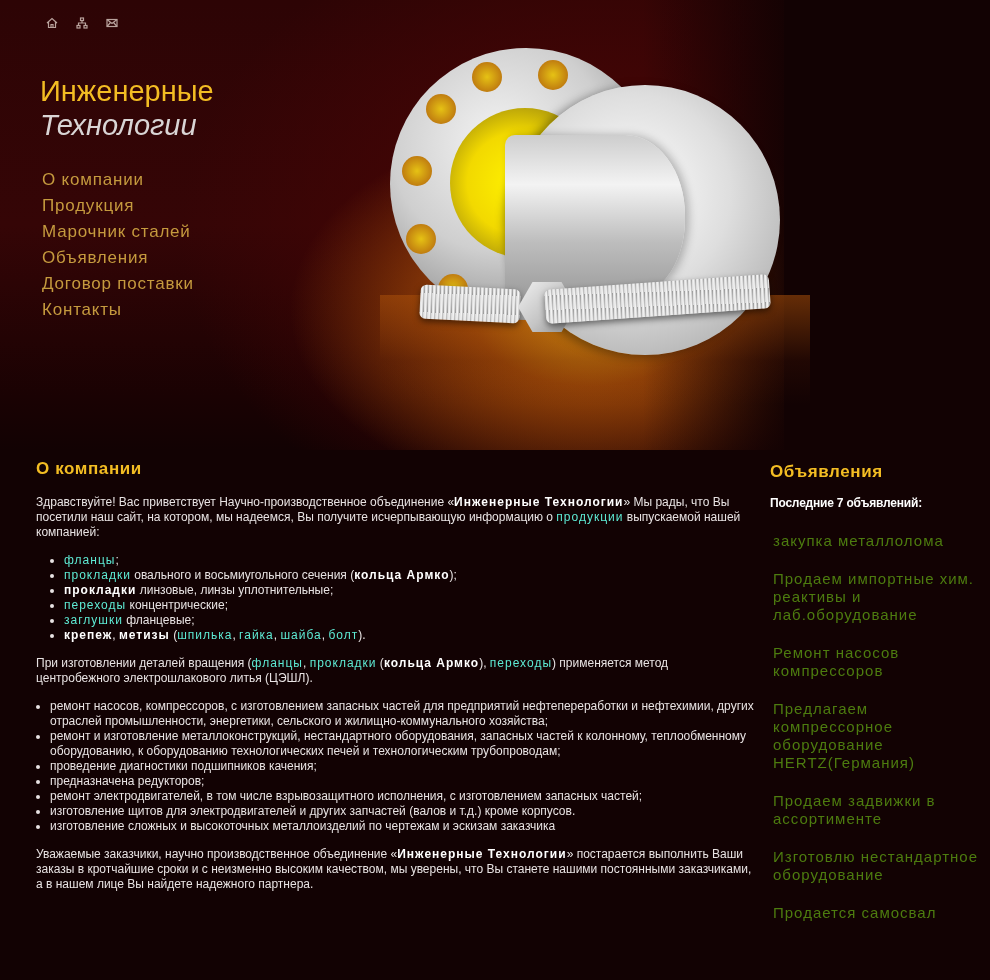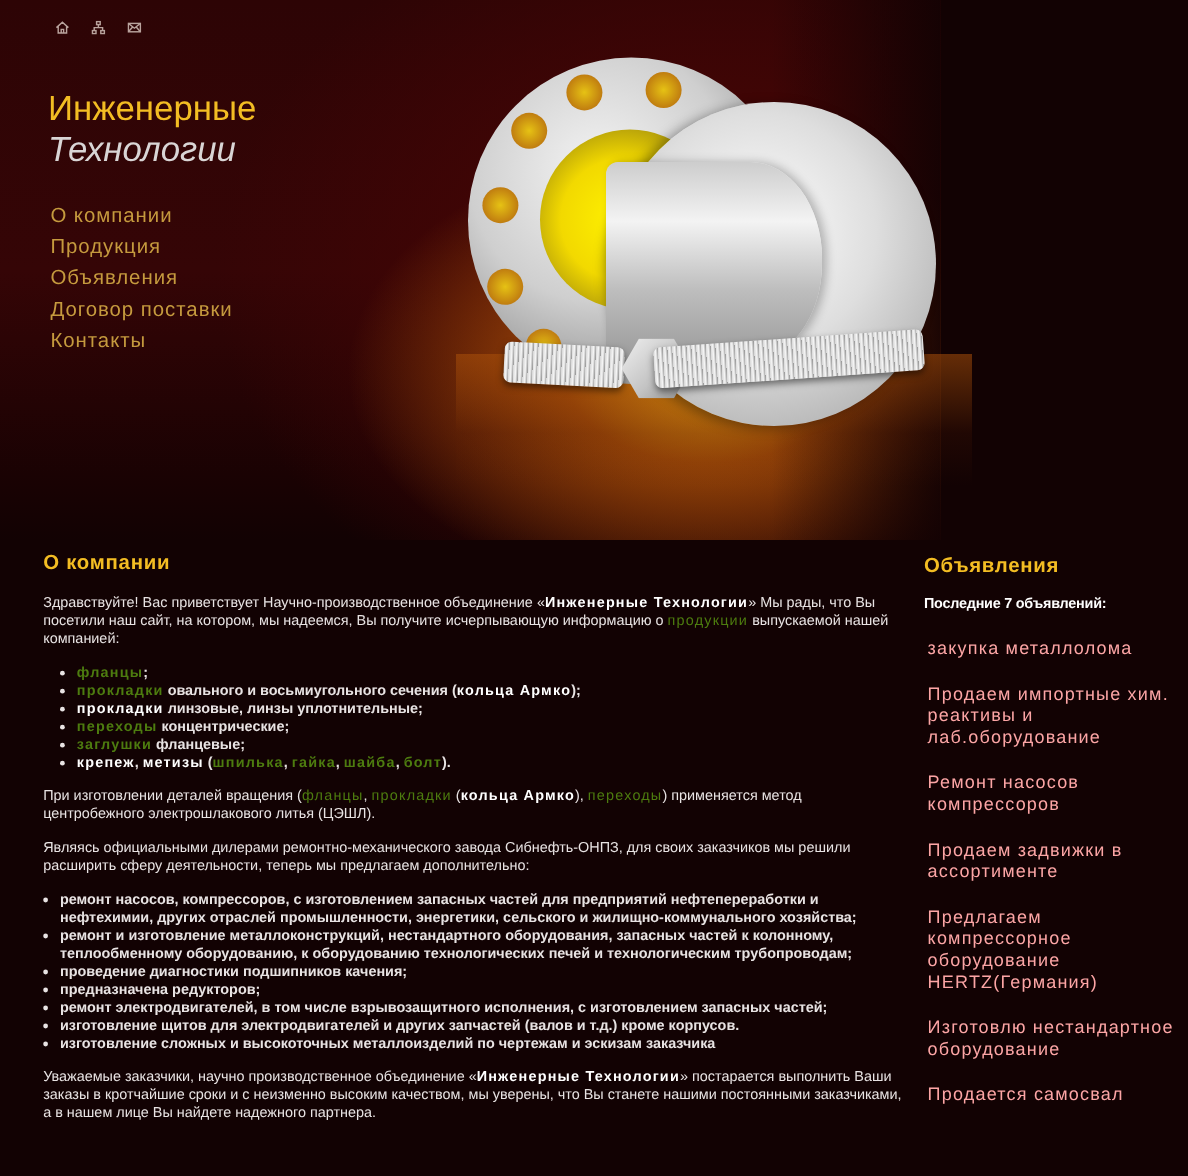--- a/index.html
+++ b/index.html
@@ -70,32 +70,32 @@
     position: absolute; left: 138px; top: 252px; width: 58px; height: 50px;
     background: linear-gradient(135deg, #f0f0f0 0%, #c4c4c4 55%, #8c8c8c 100%);
     clip-path: polygon(25% 0, 75% 0, 100% 50%, 75% 100%, 25% 100%, 0 50%);
   }
 
   
   .content { position: absolute; left: 36px; top: 458px; width: 718px; font-size: 12px; line-height: 15px; color: #e8e3e3; }
   .content h2 { color: #f3bd23; font-size: 17px; font-weight: bold; letter-spacing: 0.6px; margin-bottom: 15px; height: 22px; line-height: 22px; }
   .content p { margin-bottom: 13px; }
   .content ul { margin: 0 0 13px 28px; list-style: disc; }
-  .content li { line-height: 15px; font-weight: bold; }
-  .content a { color: #4d7c0f; letter-spacing: 1px; text-decoration: none; cursor: pointer; }
+  .content li { line-height: 15px; }
+  .content a { color: #5eead4; letter-spacing: 1px; text-decoration: none; cursor: pointer; }
   .content b { color: #ffffff; letter-spacing: 1px; }
   .content ul.services { margin-left: 14px; }
 
   
   .sidebar { position: absolute; left: 770px; top: 460px; width: 215px; }
   .sidebar h3 { color: #f3bd23; font-size: 17px; font-weight: bold; letter-spacing: 0.6px; height: 24px; line-height: 24px; margin-bottom: 12px; }
   .sidebar .sub { color: #ffffff; font-size: 12px; font-weight: bold; margin-bottom: 22px; letter-spacing: -0.2px; }
   .sidebar ul { list-style: none; margin-left: 3px; }
   .sidebar li { margin-bottom: 20px; }
-  .sidebar a { color: #fca5a5; font-size: 15px; letter-spacing: 1px; line-height: 18px; text-decoration: none; cursor: pointer; display: block; }
+  .sidebar a { color: #4d7c0f; font-size: 15px; letter-spacing: 1px; line-height: 18px; text-decoration: none; cursor: pointer; display: block; }
 </style>
 </head>
 <body>
 
 <div class="header">
   <div class="top-icons">
     <span class="ic">
       <svg viewBox="0 0 12 12">
           <path d="M1 6 L6 1.5 L11 6 M2.5 5 V10.5 H9.5 V5 M5 10.5 V7.5 H7 V10.5"></path>
         </svg>
@@ -117,20 +117,21 @@
   </div>
 
   <div class="site-title">
     <span class="l1">Инженерные</span>
     <span class="l2">Технологии</span>
   </div>
 
   <ul class="main-nav">
     <li><a>О компании</a></li>
     <li><a>Продукция</a></li>
+    <li><a>Марочник сталей</a></li>
     <li><a>Объявления</a></li>
     <li><a>Договор поставки</a></li>
     <li><a>Контакты</a></li>
   </ul>
 
   <div class="hero">
     <div class="glow-floor"></div>
     <div class="flange">
       <div class="hole" style="left:82px;top:14px;"></div>
       <div class="hole" style="left:148px;top:12px;"></div>
@@ -162,21 +163,20 @@
     <li><a>переходы</a><span> концентрические;</span></li>
     <li><a>заглушки</a><span> фланцевые;</span></li>
     <li><b>крепеж</b><span>, </span><b>метизы</b><span> (</span><a>шпилька</a>, <a>гайка</a>, <a>шайба</a>, <a>болт</a><span>).</span></li>
   </ul>
 
 
   <p>
     <span>При изготовлении деталей вращения (</span><a>фланцы</a><span>, </span><a>прокладки</a><span> (</span><b>кольца Армко</b><span>), </span><a>переходы</a><span>) применяется метод центробежного электрошлакового литья (ЦЭШЛ).</span>
   </p>
 
-  <p>Являясь официальными дилерами ремонтно-механического завода Сибнефть-ОНПЗ, для своих заказчиков мы решили расширить сферу деятельности, теперь мы предлагаем дополнительно:</p>
 
   <ul class="services">
     <li>ремонт насосов, компрессоров,  с изготовлением запасных частей для предприятий нефтепереработки и нефтехимии, других отраслей промышленности, энергетики, сельского  и жилищно-коммунального хозяйства;</li>
     <li>ремонт и изготовление металлоконструкций, нестандартного оборудования, запасных частей к колонному, теплообменному оборудованию, к оборудованию технологических печей и технологическим трубопроводам;</li>
     <li>проведение диагностики подшипников качения;</li>
     <li>предназначена редукторов;</li>
     <li>ремонт электродвигателей, в том числе взрывозащитного исполнения, с изготовлением запасных частей;</li>
     <li>изготовление щитов для электродвигателей и других запчастей (валов и т.д.) кроме корпусов.</li>
     <li>изготовление сложных и высокоточных металлоизделий по чертежам и эскизам заказчика</li>
   </ul>
@@ -193,25 +193,25 @@
     <li>
         <a>закупка металлолома</a>
       </li>
     <li>
         <a>Продаем импортные хим. реактивы и лаб.оборудование</a>
       </li>
     <li>
         <a>Ремонт насосов компрессоров</a>
       </li>
     <li>
+        <a>Предлагаем компрессорное оборудование HERTZ(Германия)</a>
+      </li>
+    <li>
         <a>Продаем задвижки в ассортименте</a>
       </li>
     <li>
-        <a>Предлагаем компрессорное оборудование HERTZ(Германия)</a>
-      </li>
-    <li>
         <a>Изготовлю нестандартное оборудование</a>
       </li>
     <li>
         <a>Продается самосвал</a>
       </li>
   </ul>
 </div>
 
 </body></html>

